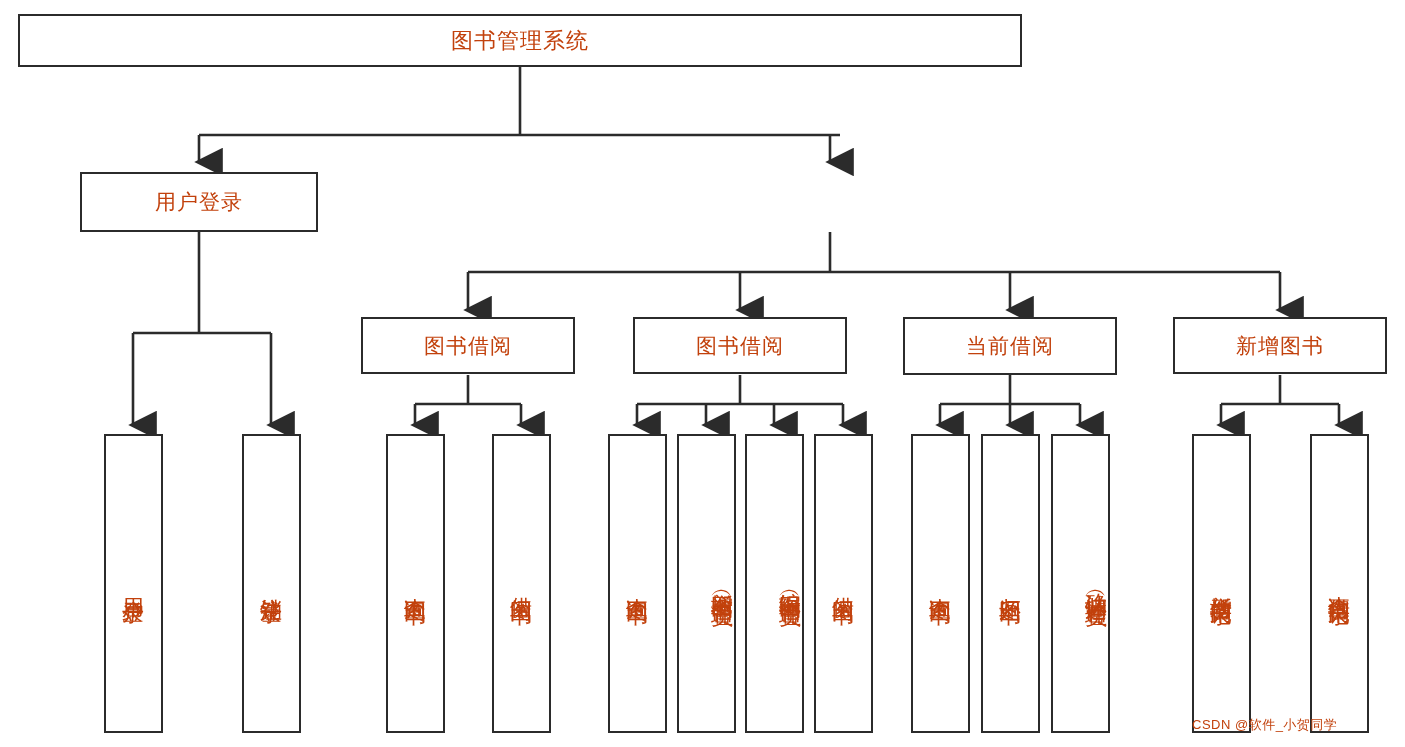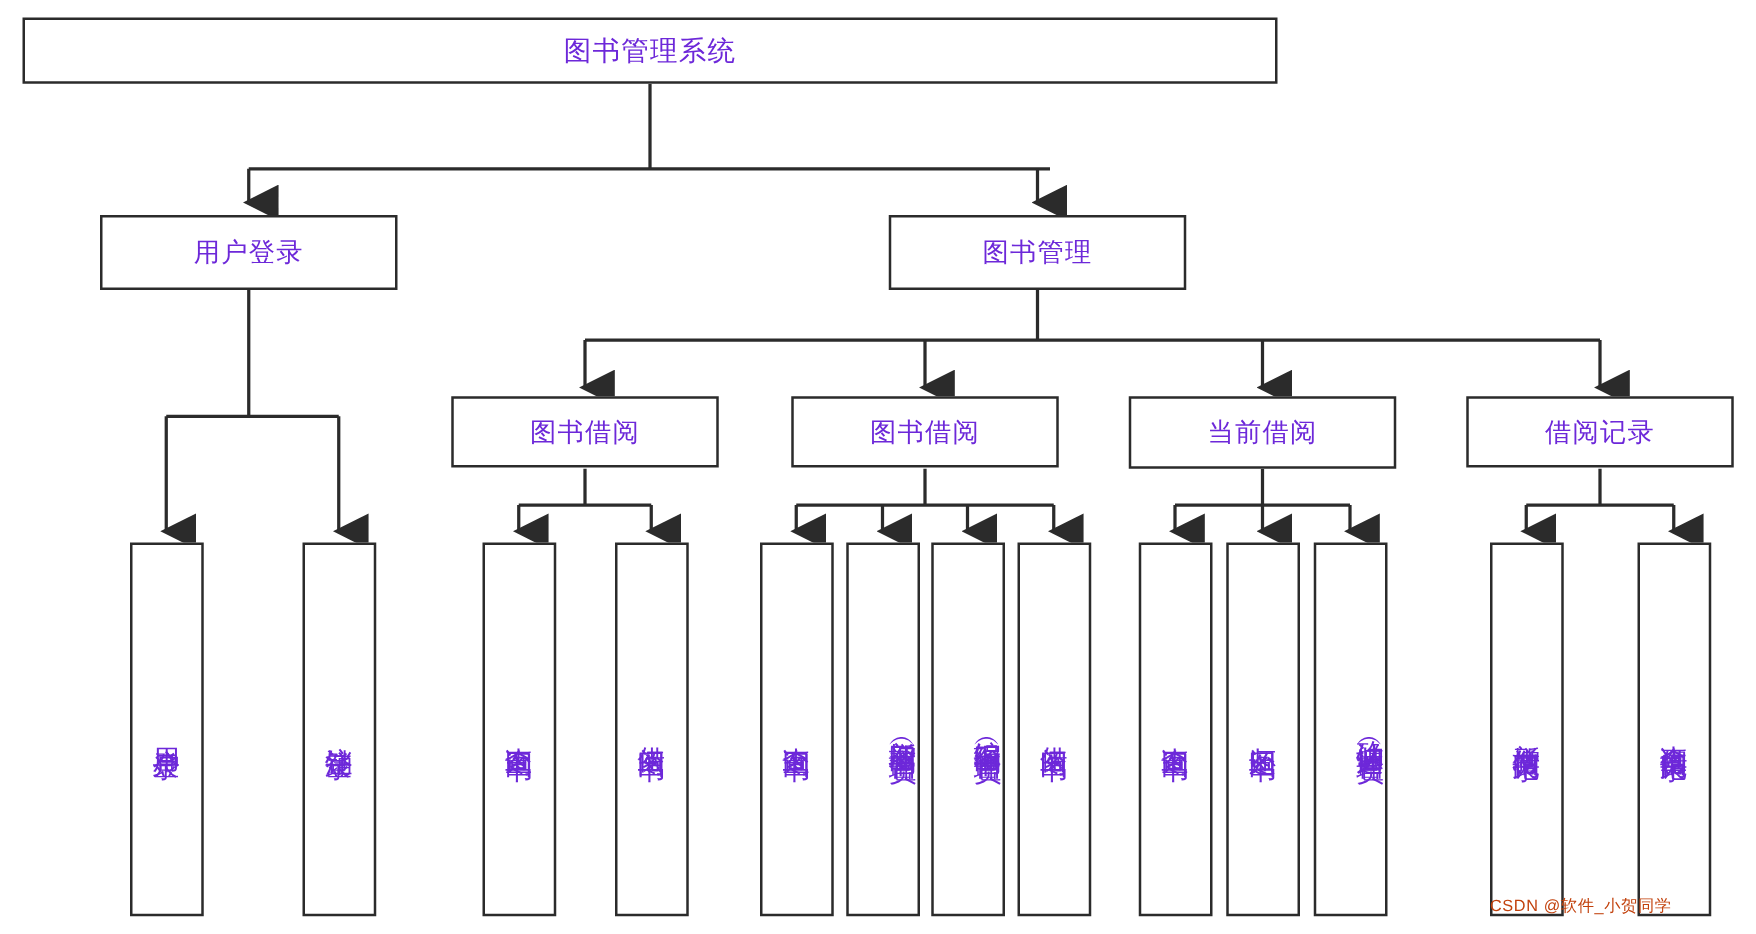--- a/index.html
+++ b/index.html
@@ -27,21 +27,21 @@
     pointer-events: none;
   }
   .node {
     position: absolute;
     box-sizing: border-box;
     border: 2px solid #2b2b2b;
     background: #ffffff;
     display: flex;
     align-items: center;
     justify-content: center;
-    color: #6d28d9;
+    color: #c2410c;
   }
   .node.h {
     font-size: 21px;
     letter-spacing: 1px;
   }
   .node.v {
     writing-mode: vertical-rl;
     text-orientation: upright;
     font-size: 22px;
     letter-spacing: 2px;
@@ -113,26 +113,25 @@
       <path d="M 1280 375 L 1280 404"></path>
       <path d="M 1221 404 L 1339 404"></path>
       <path d="M 1221 404 L 1221 425" marker-end="url(#arrow)"></path>
       <path d="M 1339 404 L 1339 425" marker-end="url(#arrow)"></path>
     </g>
   </svg>
 
   <div class="node h root" style="left:18px; top:14px; width:1004px; height:53px;">图书管理系统</div>
 
   <div class="node h" style="left:80px; top:172px; width:238px; height:60px;">用户登录</div>
-  <div class="node h" style="left:711px; top:172px; width:238px; height:60px;">图书管理</div>
 
   <div class="node h" style="left:361px; top:317px; width:214px; height:57px;">图书借阅</div>
   <div class="node h" style="left:633px; top:317px; width:214px; height:57px;font-family:Liberation Mono, monospace;">图书借阅</div>
   <div class="node h" style="left:903px; top:317px; width:214px; height:58px;">当前借阅</div>
-  <div class="node h" style="left:1173px; top:317px; width:214px; height:57px;">借阅记录</div>
+  <div class="node h" style="left:1173px; top:317px; width:214px; height:57px;">新增图书</div>
 
   <div class="node v" style="left:104px; top:434px; width:59px; height:299px;">用户登录</div>
   <div class="node v" style="left:242px; top:434px; width:59px; height:299px;">注销登录</div>
 
   <div class="node v" style="left:386px; top:434px; width:59px; height:299px;">查询图书</div>
   <div class="node v" style="left:492px; top:434px; width:59px; height:299px;">借阅图书</div>
 
   <div class="node v" style="left:608px; top:434px; width:59px; height:299px;">查询图书</div>
   <div class="node v top" style="left:677px; top:434px; width:59px; height:299px;">新增图书（管理员）</div>
   <div class="node v top" style="left:745px; top:434px; width:59px; height:299px;">编辑图书（管理员）</div>

